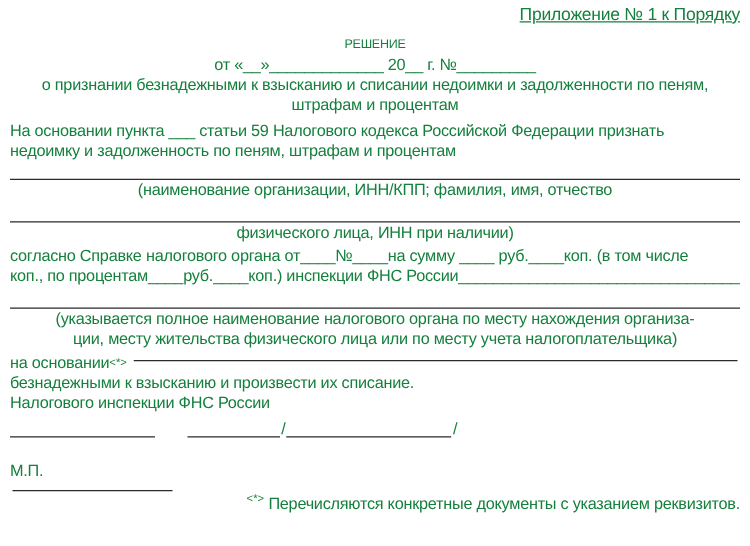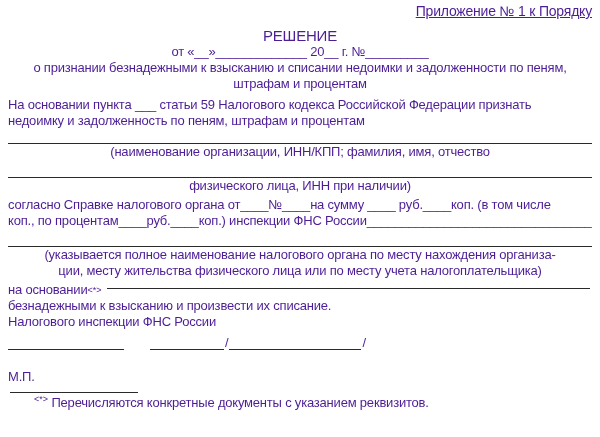--- a/index.html
+++ b/index.html
@@ -2,47 +2,47 @@
 <html><head>
 <meta charset="utf-8">
 <style>
   html, body { margin: 0; padding: 0; background: #fff; }
   .doc {
     position: relative;
     width: 600px; height: 437px;
     box-sizing: border-box;
     padding: 4px 8px;
     background: #ffffff;
-    color: #4c1d95;
+    color: #15803d;
     font-family: "Liberation Sans", sans-serif;
     font-size: 13px;
     letter-spacing: -0.2px;
     overflow: hidden;
   }
   .line { line-height: 16px; white-space: nowrap; overflow: hidden; }
   .center { text-align: center; }
   .it { }
   .rule { border-top: 1px solid #2a2a2a; height: 0; }
   sup.marker { font-size: 9px; letter-spacing: 0; vertical-align: super; line-height: 0; }
   .annex {
     text-align: right;
     font-size: 14px;
     line-height: 15px;
     text-decoration: underline;
     white-space: nowrap;
   }
-  .title { font-size: 15px; line-height: 16px; margin-top: 9px; }
+  .title { font-size: 10px; line-height: 16px; margin-top: 9px; }
   .flexline { display: flex; align-items: center; line-height: 16px; }
   .fill { flex: 1; border-bottom: 1px solid #2a2a2a; margin: 0 2px 3px 6px; }
   .sigrow { display: flex; align-items: flex-end; height: 14px; margin-top: 6px; }
   .sig-blank { border-bottom: 1px solid #2a2a2a; height: 13px; }
   .slash { line-height: 14px; padding: 0 1px; }
   .sig-caption { margin-left: 148px; width: 218px; text-align: center; line-height: 16px; }
   .footnote-rule { width: 128px; border-top: 1px solid #2a2a2a; margin: 7px 0 2px 2px; }
-  .footnote { padding-left: 26px; line-height: 16px; }
+  .footnote { padding-left: 26px; line-height: 16px; text-align: right; }
 </style>
 </head>
 <body>
 
 <div class="doc">
 
   <div class="annex">Приложение № 1 к Порядку</div>
 
   <div class="line center title">РЕШЕНИЕ</div>
   <div class="line center">от «__»_____________ 20__ г. №_________</div>

